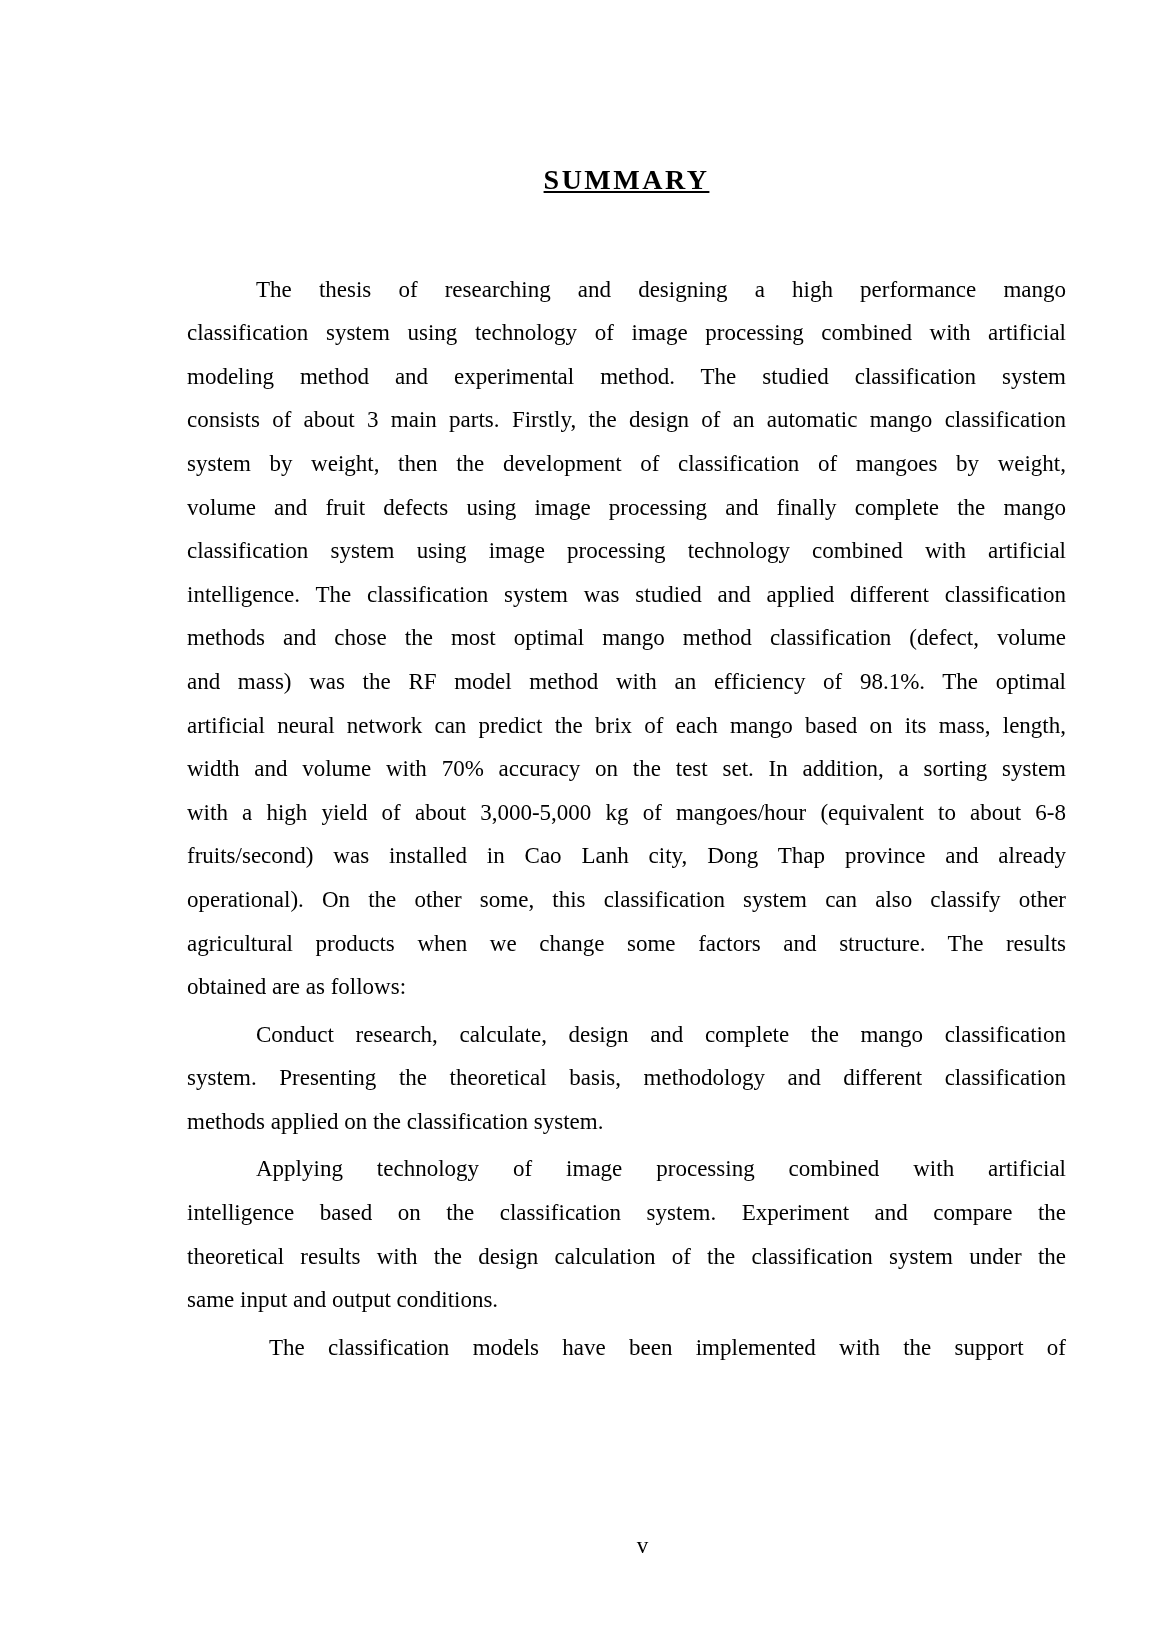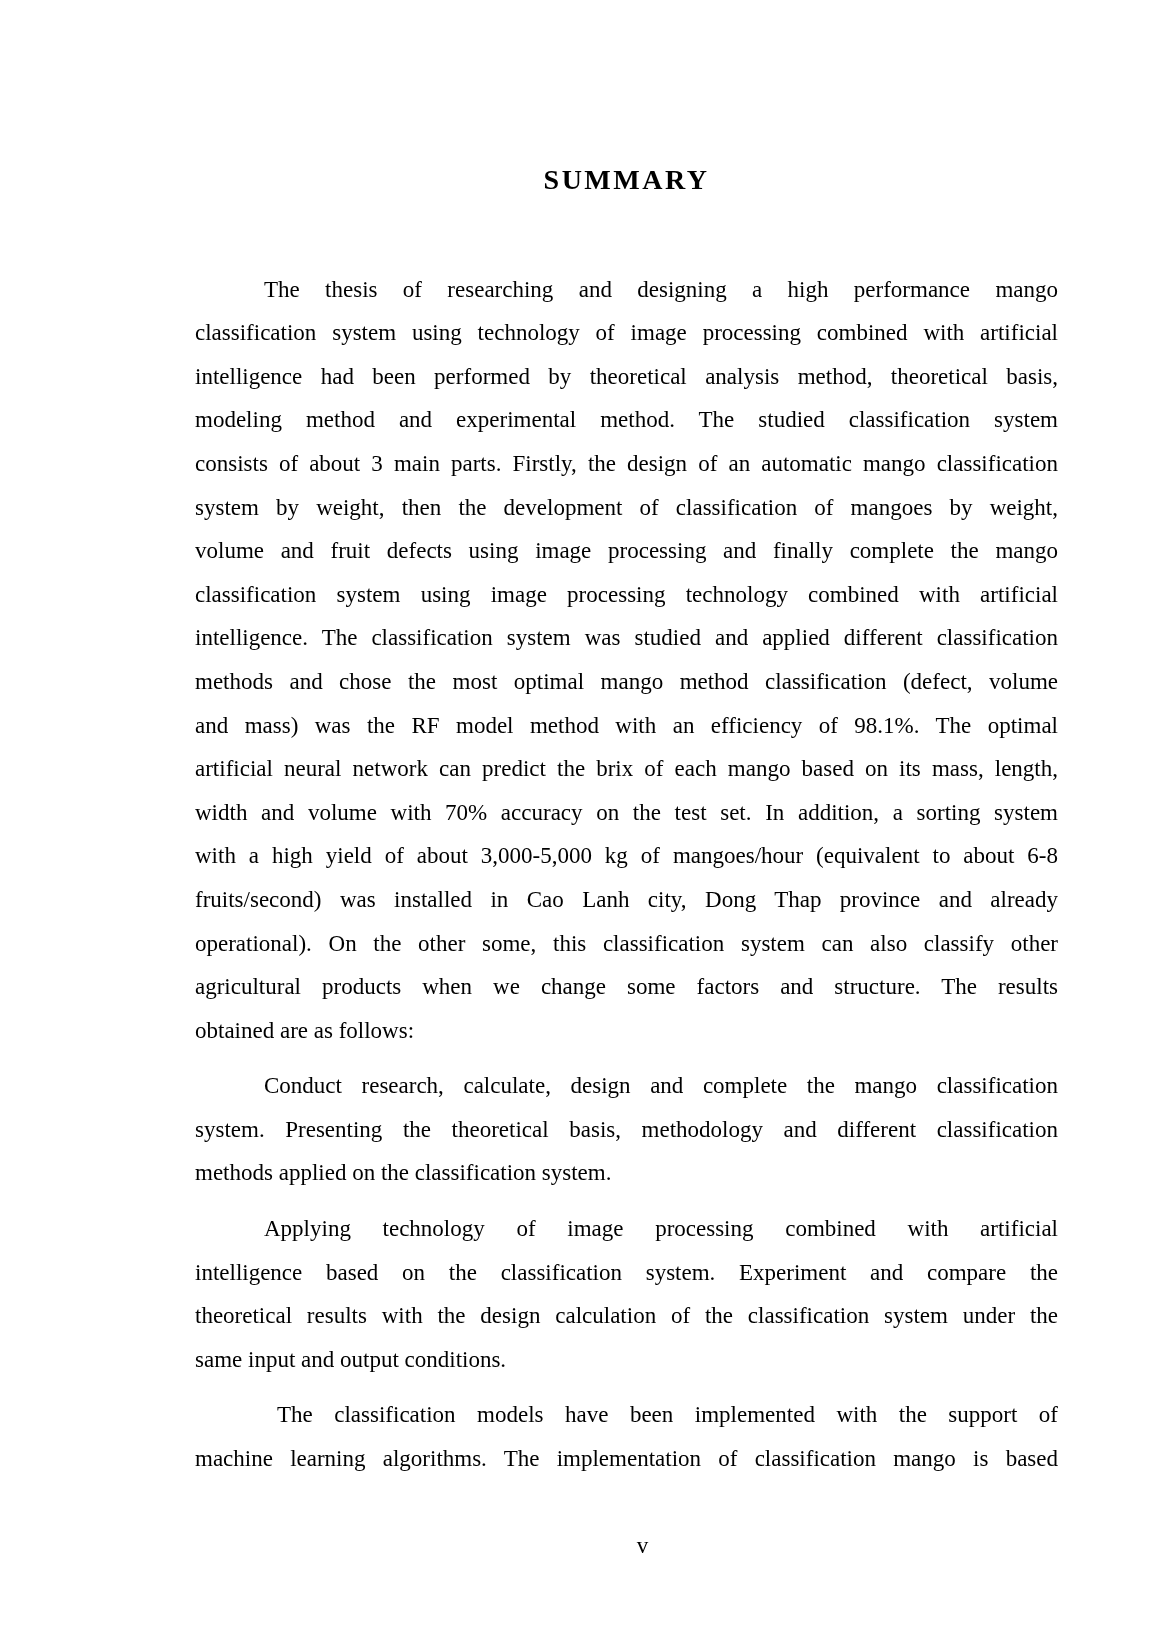--- a/index.html
+++ b/index.html
@@ -31,21 +31,21 @@
     line-height: 43.6px;
   }
   .document-body {
     margin-top: 66px;
     margin-left: 183px;
     width: 887px;
     font-size: 23px;
     line-height: 43.6px;
   }
   .paragraph {
-    margin: 12px;
+    margin: 4px;
   }
   .line {
     text-align: justify;
     text-align-last: justify;
   }
   .line.first {
     text-indent: 69px;
   }
   .paragraph:last-child .line.first {
     text-indent: 82px;
@@ -60,27 +60,26 @@
     width: 887px;
     text-align: center;
     font-size: 23px;
     line-height: 43.6px;
   }
 </style>
 </head>
 <body>
 
 <div class="page">
-  <h1 class="doc-title" style="margin-bottom:12px;">SUMMARY</h1>
+  <h1 class="doc-title" style="margin-bottom:12px;text-decoration:underline;">SUMMARY</h1>
 
   <div class="document-body">
       <div class="paragraph">
         <div class="line first">The thesis of researching and designing a high performance mango</div>
         <div class="line">classification system using technology of image processing combined with artificial</div>
-        <div class="line">intelligence had been performed by theoretical analysis method, theoretical basis,</div>
         <div class="line">modeling method and experimental method. The studied classification system</div>
         <div class="line">consists of about 3 main parts. Firstly, the design of an automatic mango classification</div>
         <div class="line">system by weight, then the development of classification of mangoes by weight,</div>
         <div class="line">volume and fruit defects using image processing and finally complete the mango</div>
         <div class="line">classification system using image processing technology combined with artificial</div>
         <div class="line">intelligence. The classification system was studied and applied different classification</div>
         <div class="line">methods and chose the most optimal mango method classification (defect, volume</div>
         <div class="line">and mass) was the RF model method with an efficiency of 98.1%. The optimal</div>
         <div class="line">artificial neural network can predict the brix of each mango based on its mass, length,</div>
         <div class="line">width and volume with 70% accuracy on the test set. In addition, a sorting system</div>
@@ -96,18 +95,17 @@
         <div class="line no-stretch">methods applied on the classification system.</div>
       </div>
       <div class="paragraph">
         <div class="line first">Applying technology of image processing combined with artificial</div>
         <div class="line">intelligence based on the classification system. Experiment and compare the</div>
         <div class="line">theoretical results with the design calculation of the classification system under the</div>
         <div class="line no-stretch">same input and output conditions.</div>
       </div>
       <div class="paragraph">
         <div class="line first">The classification models have been implemented with the support of</div>
-        <div class="line">machine learning algorithms. The implementation of classification mango is based</div>
       </div>
     </div>
 
   <div class="page-footer">v</div>
 </div>
 
 </body></html>

